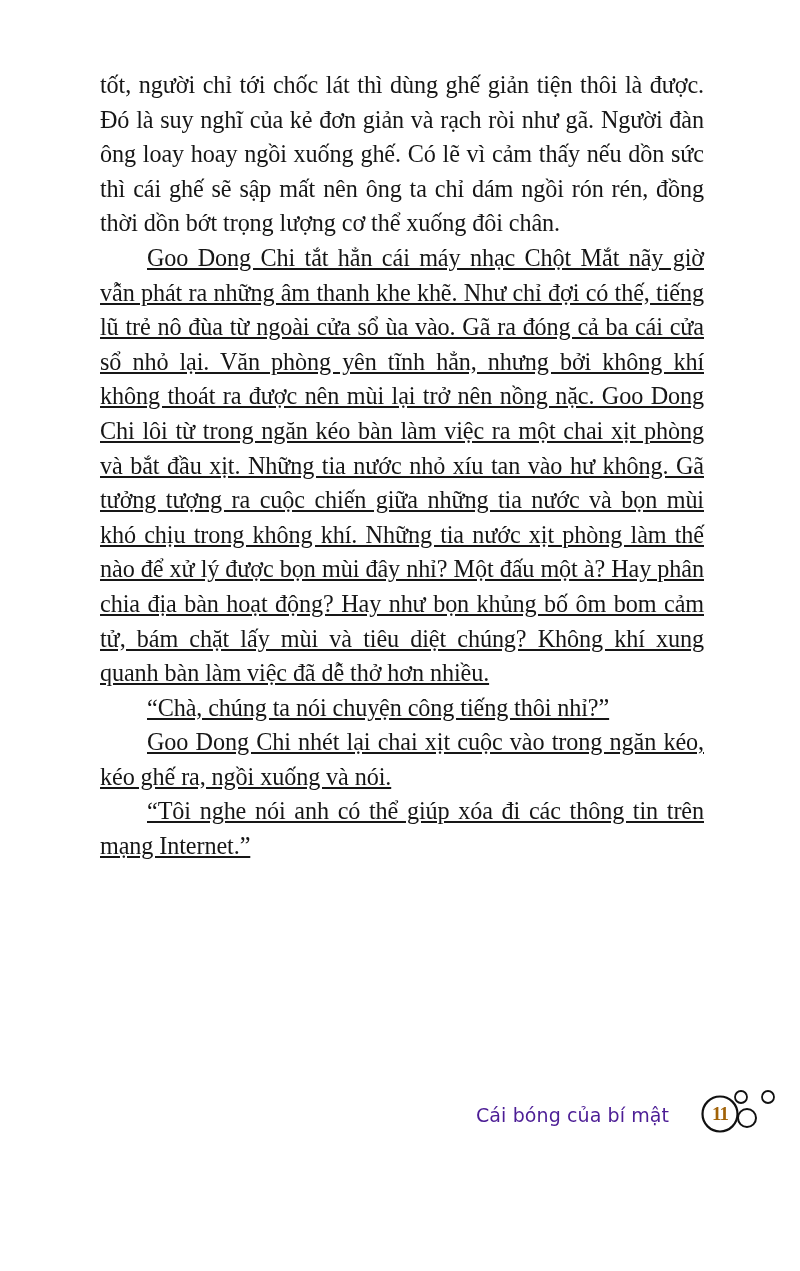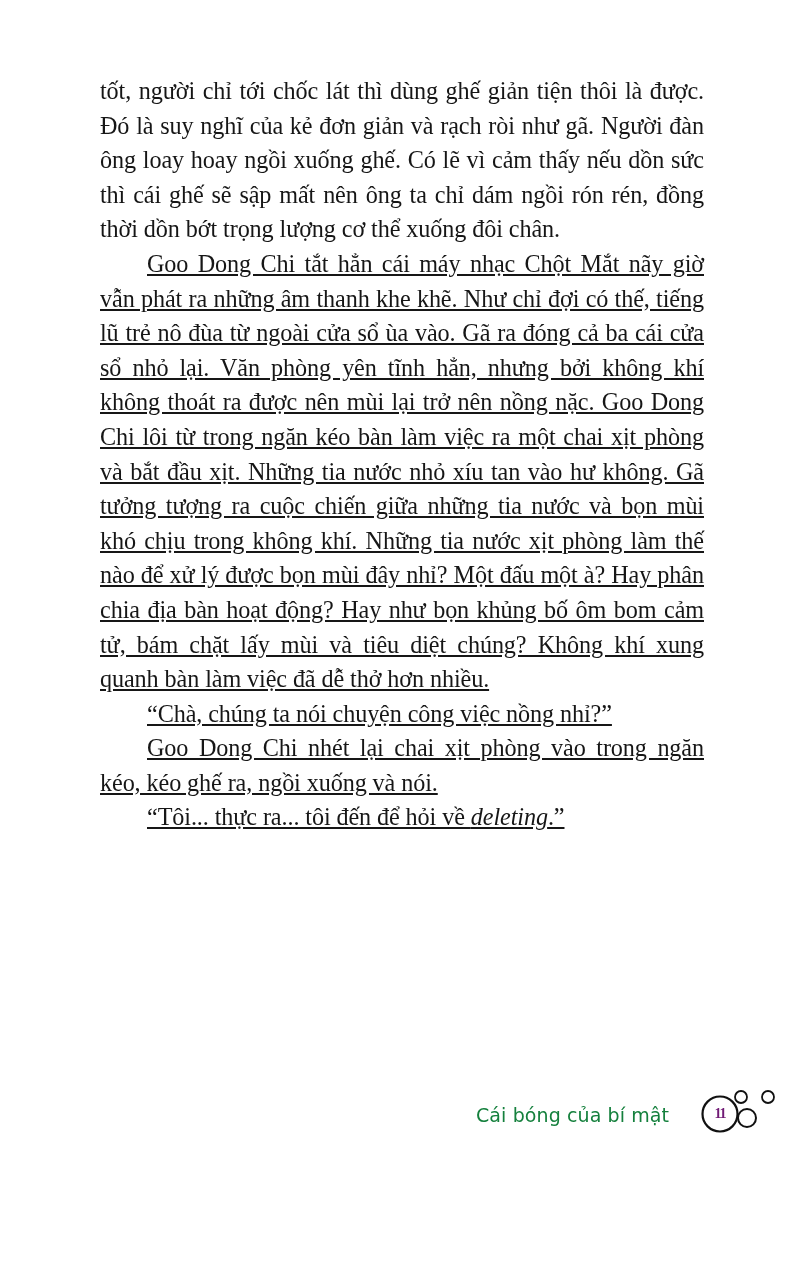--- a/index.html
+++ b/index.html
@@ -18,74 +18,73 @@
     .page-body {
       position: absolute;
       left: 100px;
       top: 68px;
       width: 604px;
       font-family: "Liberation Serif", "DejaVu Serif", serif;
       font-size: 24.2px;
       line-height: 34.6px;
       text-align: justify;
       letter-spacing: -0.1px;
-      margin-top: 6px;
     }
     .para {
       margin: 0;
       text-indent: 0;
     }
     .para.indent {
       text-indent: 47px;
       text-decoration: underline;
     }
     .para .em {
       font-style: italic;
     }
     .footer-title {
       position: absolute;
       left: 476px;
       top: 1102px;
       font-family: "DejaVu Sans", sans-serif;
       font-size: 19px;
       line-height: 26px;
-      color: #15803d;
+      color: #4c1d95;
       letter-spacing: 0.1px;
     }
     .footer-ornament {
       position: absolute;
       left: 690px;
       top: 1080px;
       width: 100px;
       height: 60px;
     }
     .page-number {
       position: absolute;
       left: 702px;
       top: 1096px;
       width: 36px;
       height: 36px;
       line-height: 36px;
       text-align: center;
       font-family: "Liberation Serif", "DejaVu Serif", serif;
-      font-size: 14px;
+      font-size: 19px;
       font-weight: bold;
-      color: #701a75;
+      color: #a16207;
       letter-spacing: -1px;
     }
   </style>
 </head>
 <body>
 
 <div class="page-body">
   <p class="para">tốt, người chỉ tới chốc lát thì dùng ghế giản tiện thôi là được. Đó là suy nghĩ của kẻ đơn giản và rạch ròi như gã. Người đàn ông loay hoay ngồi xuống ghế. Có lẽ vì cảm thấy nếu dồn sức thì cái ghế sẽ sập mất nên ông ta chỉ dám ngồi rón rén, đồng thời dồn bớt trọng lượng cơ thể xuống đôi chân.</p>
   <p class="para indent">Goo Dong Chi tắt hẳn cái máy nhạc Chột Mắt nãy giờ vẫn phát ra những âm thanh khe khẽ. Như chỉ đợi có thế, tiếng lũ trẻ nô đùa từ ngoài cửa sổ ùa vào. Gã ra đóng cả ba cái cửa sổ nhỏ lại. Văn phòng yên tĩnh hẳn, nhưng bởi không khí không thoát ra được nên mùi lại trở nên nồng nặc. Goo Dong Chi lôi từ trong ngăn kéo bàn làm việc ra một chai xịt phòng và bắt đầu xịt. Những tia nước nhỏ xíu tan vào hư không. Gã tưởng tượng ra cuộc chiến giữa những tia nước và bọn mùi khó chịu trong không khí. Những tia nước xịt phòng làm thế nào để xử lý được bọn mùi đây nhỉ? Một đấu một à? Hay phân chia địa bàn hoạt động? Hay như bọn khủng bố ôm bom cảm tử, bám chặt lấy mùi và tiêu diệt chúng? Không khí xung quanh bàn làm việc đã dễ thở hơn nhiều.</p>
-  <p class="para indent">“Chà, chúng ta nói chuyện công việc nồng nhỉ?”</p>
-  <p class="para indent">Goo Dong Chi nhét lại chai xịt phòng vào trong ngăn kéo, kéo ghế ra, ngồi xuống và nói.</p>
-  <p class="para indent"><span>“Tôi... thực ra... tôi đến để hỏi về </span><span class="em">deleting</span><span>.”</span></p>
+  <p class="para indent">“Chà, chúng ta nói chuyện công tiếng thôi nhỉ?”</p>
+  <p class="para indent">Goo Dong Chi nhét lại chai xịt cuộc vào trong ngăn kéo, kéo ghế ra, ngồi xuống và nói.</p>
+  <p class="para indent">“Tôi nghe nói anh có thể giúp xóa đi các thông tin trên mạng Internet.”</p>
 </div>
 
 <div class="footer-title">Cái bóng của bí mật</div>
 
 <svg class="footer-ornament" viewBox="0 0 100 60" xmlns="http://www.w3.org/2000/svg">
   <circle cx="30" cy="34" r="17.5" fill="none" stroke="#111" stroke-width="2.2"></circle>
   <circle cx="57" cy="38" r="9" fill="none" stroke="#111" stroke-width="2"></circle>
   <circle cx="51" cy="17" r="6" fill="none" stroke="#111" stroke-width="1.8"></circle>
   <circle cx="78" cy="17" r="6" fill="none" stroke="#111" stroke-width="1.8"></circle>
 </svg>

